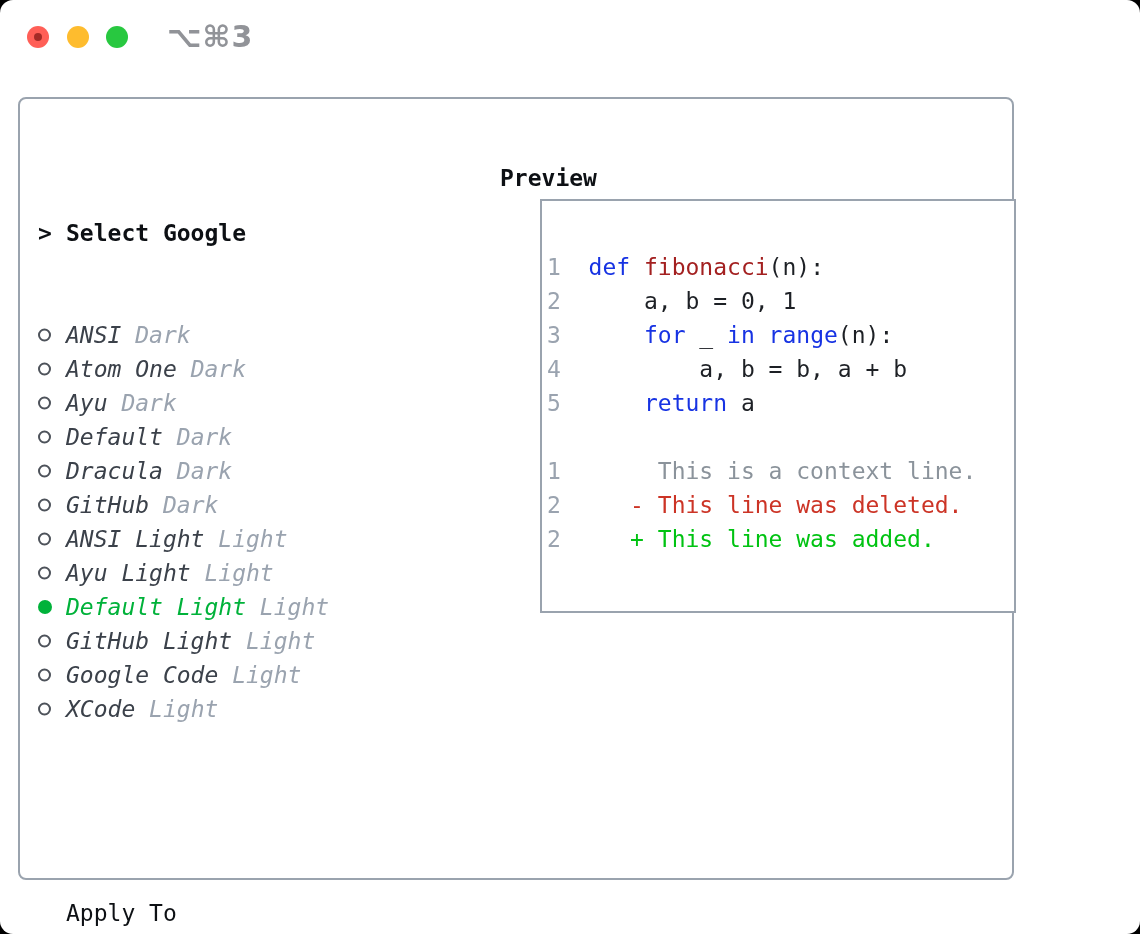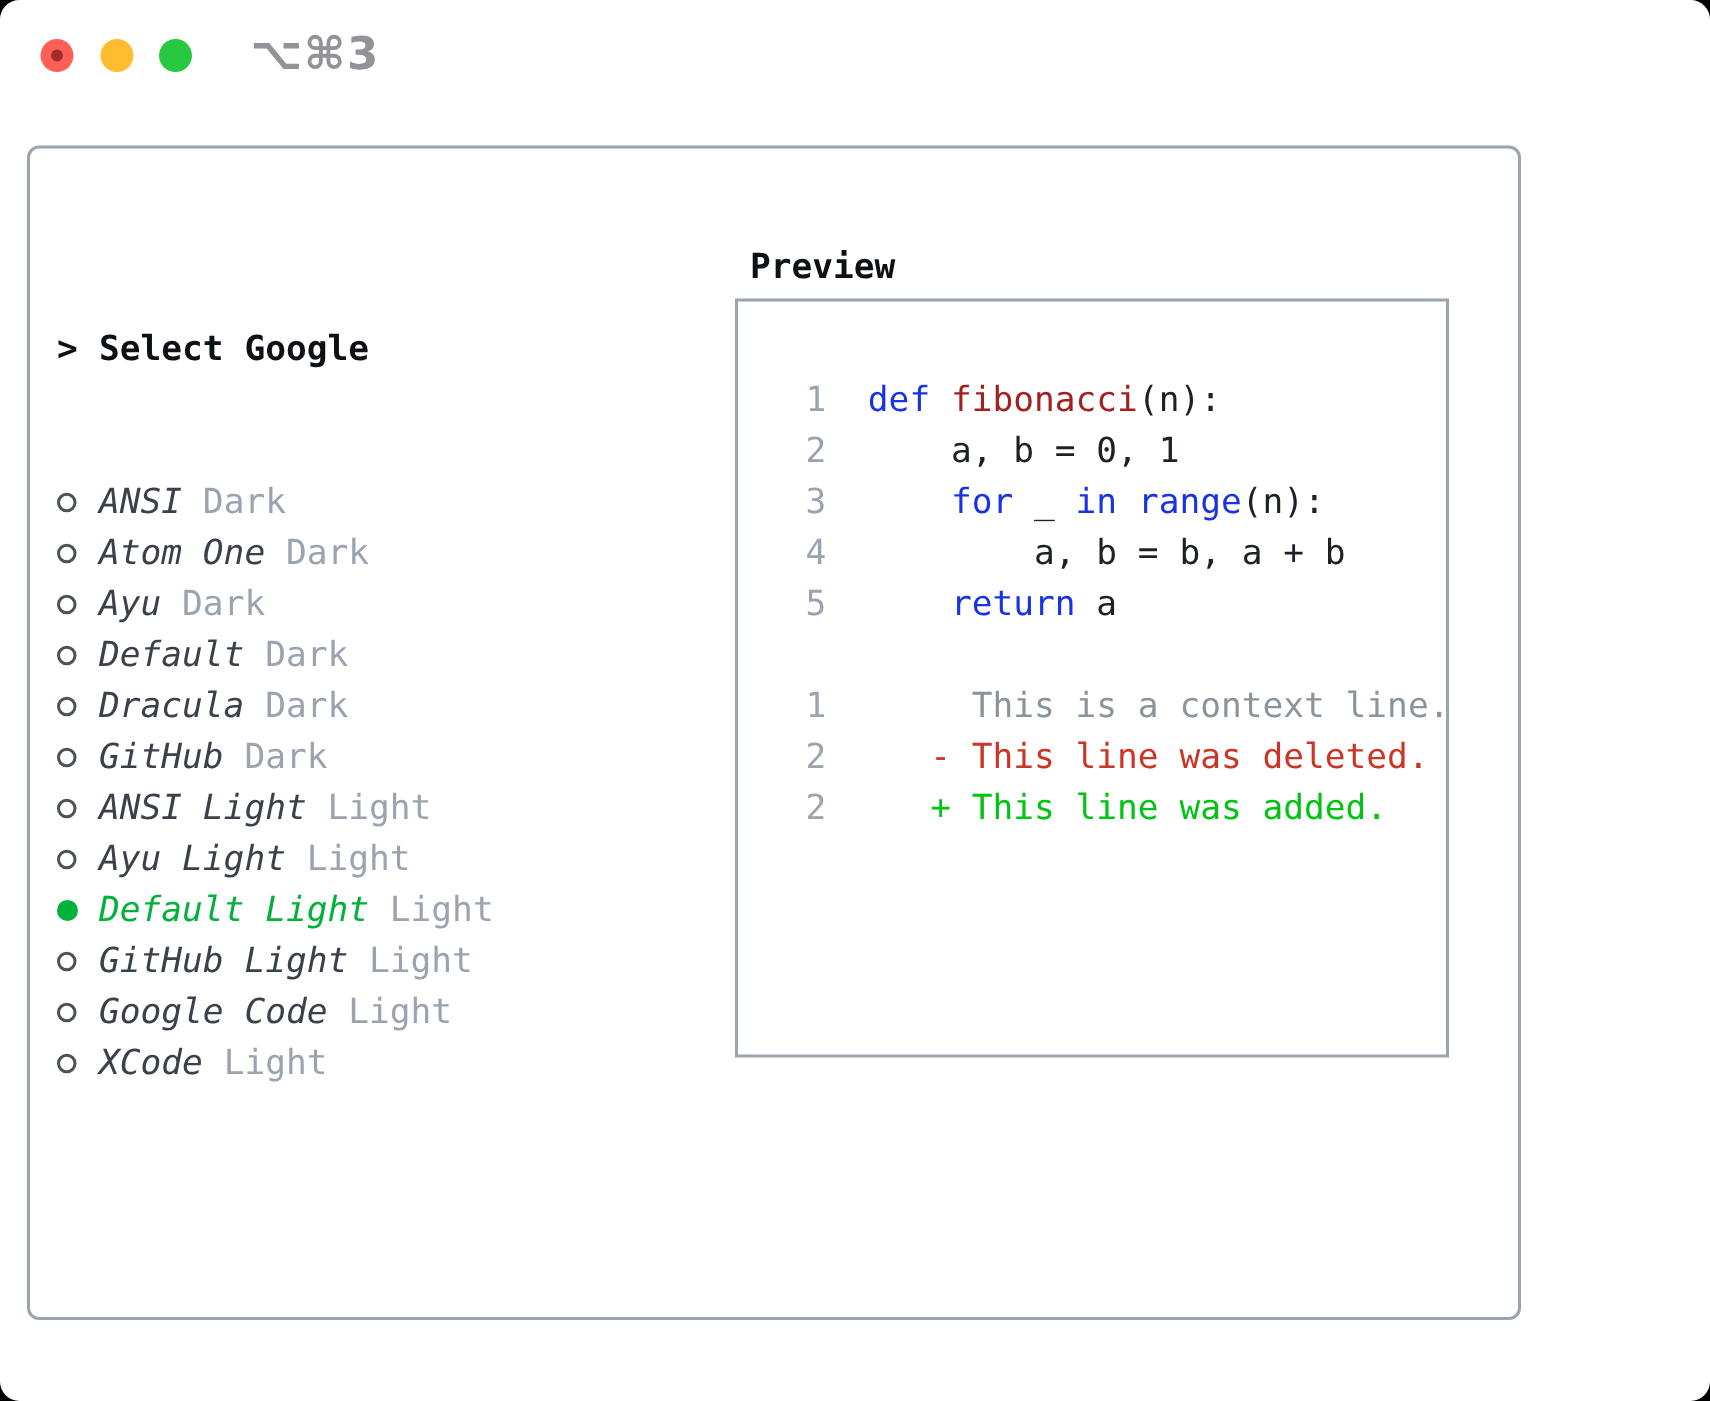--- a/index.html
+++ b/index.html
@@ -65,37 +65,36 @@
     border-radius: 50%;
   }
   .marker .radio.on {
     width: 14px; height: 14px; border: none;
     background: var(--accent-green, #00b23a);
   }
   .hdr { font-weight: bold; color: var(--heading, #0d1014); }
   .cursor-glyph { color: var(--heading, #0d1014); font-weight: bold; }
   .tname { color: var(--text-dark, #3b414a); font-style: italic; }
   .tname.sel { color: var(--accent-green, #00b23a); }
-  .variant { color: var(--muted, #9aa3af); }
+  .variant { color: var(--muted, #9aa3af); font-style: italic; }
   .apply-hdr { color: var(--heading, #0d1014); }
   
   .preview-title {
     position: absolute; left: 500px; top: 149px;
     font-size: 23px; line-height: 34px; font-weight: bold;
     color: var(--heading, #0d1014);
     margin-top: 12px;
   }
   .preview-box {
-    position: absolute; left: 490px; top: 199px;
-    width: 476px; height: 506px;
+    position: absolute; left: 540px; top: 199px;
+    width: 476px; height: 414px;
     box-sizing: border-box;
     border: 2px solid var(--border, #9aa3ae);
     background: #fff;
     overflow: hidden;
-    padding-left: 40px;
   }
   .preview-lines {
     padding: 49px 0 0 5px;
     font-size: 23px; line-height: 34px;
     white-space: pre;
     color: var(--code-text, #1d2025);
   }
   .pline { height: 34px; }
   .seg-gutter   { color: var(--muted, #9aa3af); }
   .seg-plain    { color: var(--code-text, #1d2025); }
@@ -118,20 +117,21 @@
     <div class="tl-btn tl-zoom"></div>
     <div class="shortcut-label">⌥⌘3</div>
   </div>
 
   <div class="main-panel"></div>
 
   <div class="left-col">
     <div class="row hdr"><span class="marker cursor-glyph">&gt;</span><span>Select Google</span></div>
     <div id="theme-list"><div class="row"><span class="marker"><span class="radio"></span></span><span class="tname">ANSI</span><span class="variant"> Dark</span></div><div class="row"><span class="marker"><span class="radio"></span></span><span class="tname">Atom One</span><span class="variant"> Dark</span></div><div class="row"><span class="marker"><span class="radio"></span></span><span class="tname">Ayu</span><span class="variant"> Dark</span></div><div class="row"><span class="marker"><span class="radio"></span></span><span class="tname">Default</span><span class="variant"> Dark</span></div><div class="row"><span class="marker"><span class="radio"></span></span><span class="tname">Dracula</span><span class="variant"> Dark</span></div><div class="row"><span class="marker"><span class="radio"></span></span><span class="tname">GitHub</span><span class="variant"> Dark</span></div><div class="row"><span class="marker"><span class="radio"></span></span><span class="tname">ANSI Light</span><span class="variant"> Light</span></div><div class="row"><span class="marker"><span class="radio"></span></span><span class="tname">Ayu Light</span><span class="variant"> Light</span></div><div class="row"><span class="marker"><span class="radio on"></span></span><span class="tname sel">Default Light</span><span class="variant"> Light</span></div><div class="row"><span class="marker"><span class="radio"></span></span><span class="tname">GitHub Light</span><span class="variant"> Light</span></div><div class="row"><span class="marker"><span class="radio"></span></span><span class="tname">Google Code</span><span class="variant"> Light</span></div><div class="row"><span class="marker"><span class="radio"></span></span><span class="tname">XCode</span><span class="variant"> Light</span></div></div>
     <div class="gap-row"></div>
+    <div class="row apply-hdr"><span class="marker"></span><span>Apply To</span></div>
     
     
     
     
   </div>
 
   <div class="preview-title">Preview</div>
 
   <div class="preview-box">
     <div class="preview-lines" id="preview-lines"><div class="pline"><span class="seg-gutter">1</span><span class="seg-plain">  </span><span class="seg-keyword">def</span><span class="seg-plain"> </span><span class="seg-function">fibonacci</span><span class="seg-plain">(n):</span></div><div class="pline"><span class="seg-gutter">2</span><span class="seg-plain">      </span><span class="seg-plain">a, b = 0, 1</span></div><div class="pline"><span class="seg-gutter">3</span><span class="seg-plain">      </span><span class="seg-keyword">for</span><span class="seg-plain"> _ </span><span class="seg-keyword">in</span><span class="seg-plain"> </span><span class="seg-keyword">range</span><span class="seg-plain">(n):</span></div><div class="pline"><span class="seg-gutter">4</span><span class="seg-plain">          </span><span class="seg-plain">a, b = b, a + b</span></div><div class="pline"><span class="seg-gutter">5</span><span class="seg-plain">      </span><span class="seg-keyword">return</span><span class="seg-plain"> a</span></div><div class="pline"></div><div class="pline"><span class="seg-gutter">1</span><span class="seg-plain">       </span><span class="seg-context">This is a context line.</span></div><div class="pline"><span class="seg-gutter">2</span><span class="seg-plain">     </span><span class="seg-deleted">- This line was deleted.</span></div><div class="pline"><span class="seg-gutter">2</span><span class="seg-plain">     </span><span class="seg-added">+ This line was added.</span></div></div>

